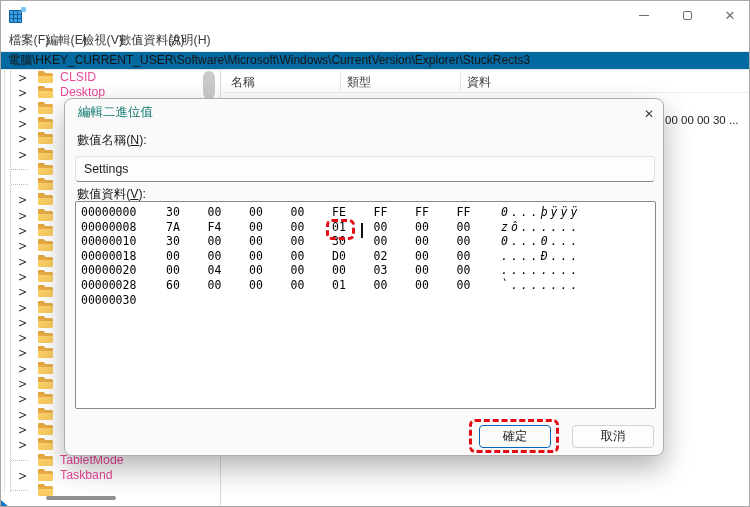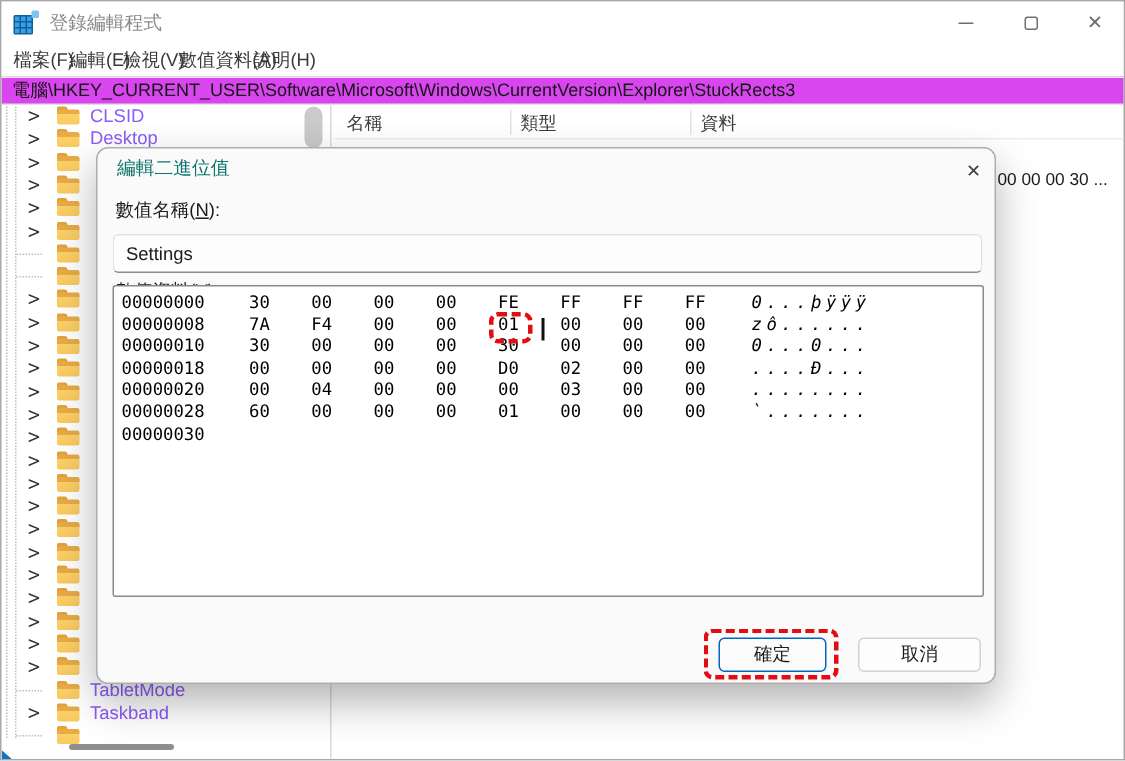--- a/index.html
+++ b/index.html
@@ -18,35 +18,35 @@
   .reg-spark{ position:absolute; right:0; top:0; width:5px; height:5px; background:#7cc6f2; border-radius:1px; }
   .win-title{ position:absolute; left:32px; top:0; line-height:28px; font-size:12.5px; color:#8a8a8a; }
   .ctrl{ position:absolute; top:0; width:28px; height:28px; display:flex; align-items:center; justify-content:center; color:#6e6e6e; }
   .ctrl-min{ left:629px; } .ctrl-max{ left:672px; } .ctrl-close{ left:715px; font-size:13px; }
   .ico-min{ width:10px; height:1px; background:#6e6e6e; }
   .ico-max{ width:9px; height:9px; border:1px solid #6e6e6e; border-radius:2px; }
   
   .menubar{ position:absolute; left:0; top:28px; width:750px; height:22px; background:#fff; }
   .menu-item{ position:absolute; top:0; line-height:22px; font-size:12.3px; color:#3a3a3a; padding:0 2px; }
   
-  .addressbar{ position:absolute; left:0; top:50px; width:750px; height:19px; background:#d946ef;
+  .addressbar{ position:absolute; left:0; top:50px; width:750px; height:19px; background:#0369a1;
     border-top:1px solid #efefef; border-bottom:1px solid #e2e2e2; }
   .address-text{ position:absolute; left:7px; top:0; line-height:17px; font-size:12px; color:#141414; white-space:nowrap; }
   
   .pane-divider{ position:absolute; left:219px; top:69px; width:1px; height:436px; background:#dadada; }
   .tree-guide{ position:absolute; top:70px; height:421px; width:0; border-left:1px dotted #bdbdbd; }
   .trow{ position:absolute; left:0; width:218px; height:15px; }
   .trow .chev{ position:absolute; left:17px; top:0px; font-size:11px; line-height:15px; color:#333;
     font-family:"DejaVu Sans",sans-serif; transform:scaleY(1.15); }
   .trow .stub{ position:absolute; left:10px; top:7px; width:17px; border-top:1px dotted #bdbdbd; }
   .folder{ position:absolute; left:37px; top:1px; width:15px; height:12px; }
   .folder::before{ content:""; position:absolute; left:0; top:0; width:7px; height:4px; background:#e2a33b; border-radius:1px 2px 0 0; }
   .folder::after{ content:""; position:absolute; left:0; top:2px; width:15px; height:10px; border-radius:1.5px;
     background:linear-gradient(180deg,#e8ab46 0%,#e8ab46 32%,#fcd169 33%,#f9c95f 100%); }
-  .trow .tlabel{ position:absolute; left:59px; top:0; line-height:15px; font-size:12.3px; color:#8b5cf6; white-space:nowrap; }
+  .trow .tlabel{ position:absolute; left:59px; top:0; line-height:15px; font-size:12.3px; color:#ec4899; white-space:nowrap; }
   .vthumb{ position:absolute; left:202px; top:70px; width:12px; height:28px; background:#cacaca; border-radius:6px; }
   .hthumb{ position:absolute; left:45px; top:495px; width:70px; height:4px; background:#8f8f8f; border-radius:2px; }
   .corner-accent{ position:absolute; left:0; top:499px; width:8px; height:7px; background:#1574c5;
     clip-path:polygon(0 0,0 100%,100% 100%); }
   
   .col-header{ position:absolute; top:71px; line-height:20px; font-size:12px; color:#3c3c3c; }
   .col-sep{ position:absolute; top:72px; width:1px; height:17px; background:#e4e4e4; }
   .header-underline{ position:absolute; left:222px; top:91px; width:528px; height:1px; background:#ededed; }
   .data-fragment{ position:absolute; left:664px; top:113px; font-size:11.5px; color:#1a1a1a; white-space:nowrap; }
   
@@ -54,21 +54,21 @@
     border:1px solid #aeaeae; border-radius:8px; box-shadow:0 12px 28px rgba(0,0,0,.30); z-index:10; }
   .dlg-title{ position:absolute; left:13px; top:5px; font-size:12.5px; color:#0f766e; }
   .dlg-close{ position:absolute; left:571px; top:3px; width:26px; height:24px; display:flex; align-items:center;
     justify-content:center; font-size:12px; color:#404040; }
   .dlg-label{ position:absolute; left:12px; font-size:12.3px; color:#1b1b1b; }
   .lbl-name{ top:33px; } .lbl-data{ top:87px; }
   .acc-key{ text-decoration:underline; }
   .field{ position:absolute; left:10px; top:57px; width:580px; height:26px; background:#fdfdfd;
     border:1px solid #e2e2e2; border-bottom:1px solid #8d8d8d; border-radius:4px; }
   .field-text{ position:absolute; left:8px; top:0; line-height:24px; font-size:12.3px; color:#1b1b1b; }
-  .hexbox{ position:absolute; left:10px; top:91px; width:581px; height:208px; background:#fff;
+  .hexbox{ position:absolute; left:10px; top:102px; width:581px; height:208px; background:#fff;
     border:1px solid #898989; border-radius:2px; overflow:hidden; }
   .hexrow{ display:flex; height:14.6px; font-family:"DejaVu Sans Mono","Liberation Mono",monospace;
     font-size:11.5px; line-height:14.6px; color:#000; }
   #hexrows{ padding-top:3px; }
   .hx-off{ width:90px; padding-left:5px; }
   .hx-byte{ width:41.5px; }
   .hx-ascii{ margin-left:3px; letter-spacing:3px; white-space:pre;font-style:italic; }
   .caret{ position:absolute; left:285px; top:21px; width:1.5px; height:15px; background:#111; }
   .redbox{ border:3px dashed #e20d13; border-radius:6px; position:absolute; z-index:12; pointer-events:none; }
   .redbox-hex{ left:250px; top:17px; width:29px; height:21px; }
@@ -91,21 +91,20 @@
           <i style="left:9px;top:1px"></i>
         <i style="left:1px;top:5px"></i>
           <i style="left:5px;top:5px"></i>
           <i style="left:9px;top:5px"></i>
         <i style="left:1px;top:9px"></i>
           <i style="left:5px;top:9px"></i>
           <i style="left:9px;top:9px"></i>
       </div>
       <div class="reg-spark"></div>
     </div>
-    <div class="win-title">登錄編輯程式</div>
     <div class="ctrl ctrl-min">
         <div class="ico-min"></div>
       </div>
     <div class="ctrl ctrl-max">
         <div class="ico-max"></div>
       </div>
     <div class="ctrl ctrl-close">
         <span>✕</span>
       </div>
   </div>

